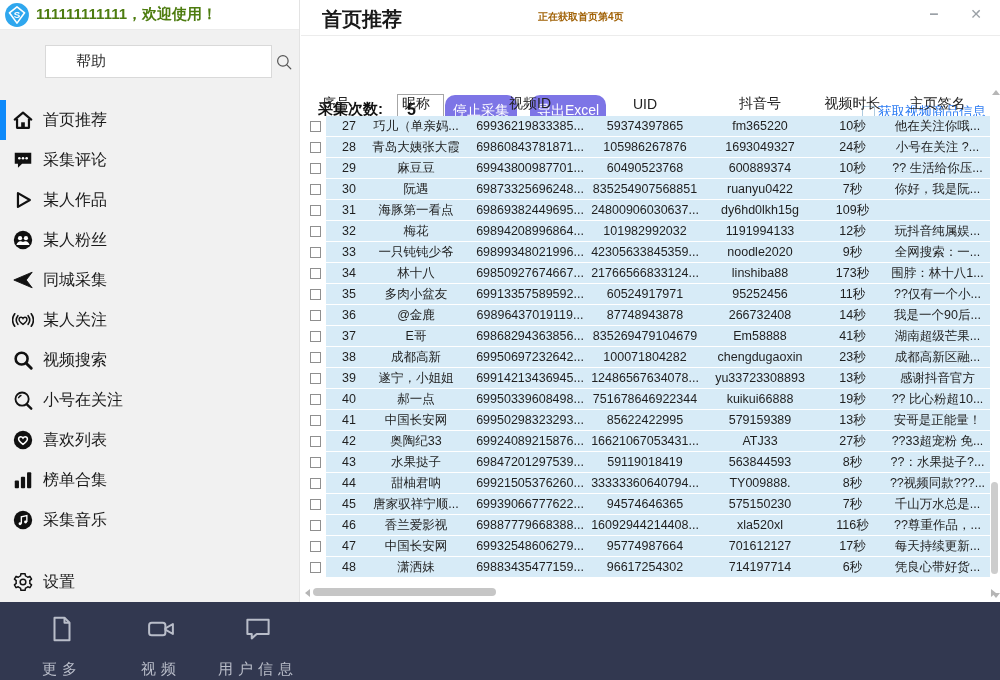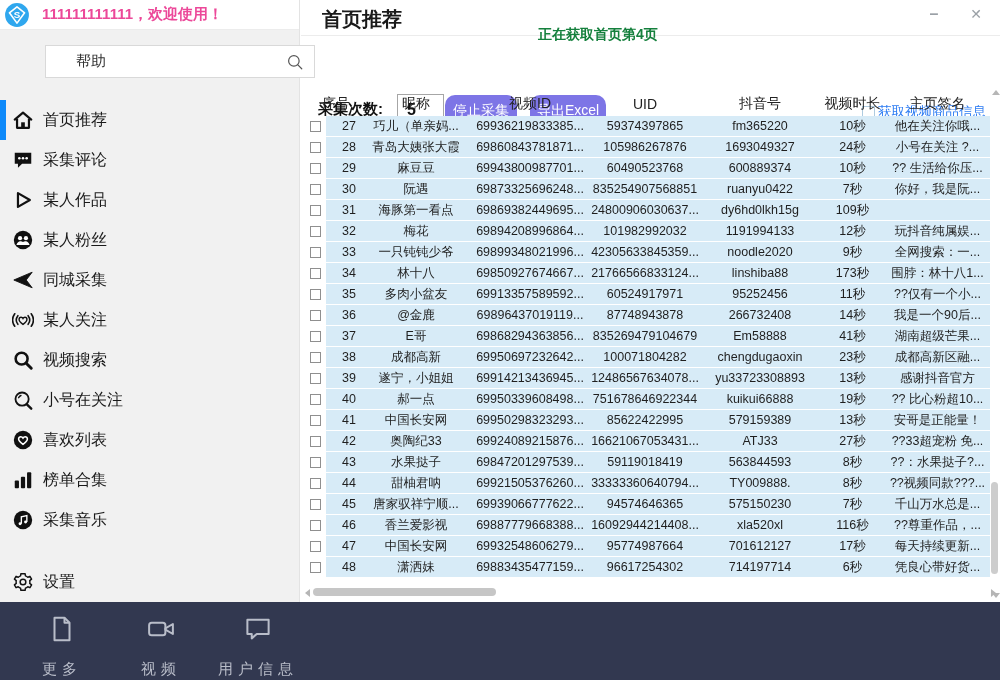--- a/index.html
+++ b/index.html
@@ -8,38 +8,38 @@
     position:relative; width:1000px; height:680px; background:#fff;
     font-family:"Liberation Sans","DejaVu Sans",sans-serif; overflow:hidden;
     margin:0 auto;
   }
   
   .sidebar { position:absolute; left:0; top:0; width:300px; height:602px;
     background:#f1f1f1; border-right:1px solid #e3e3e3; }
   .titlebar { position:absolute; left:0; top:0; width:100%; height:30px;
     background:#fff; display:flex; align-items:center; border-bottom:1px solid #ececec; }
   .logo { width:26px; height:26px; margin-left:4px; flex:0 0 auto; }
-  .welcome { font-size:15px; font-weight:800; color:#ec4899; margin-left:12px; white-space:nowrap; }
-  .searchbox { position:absolute; left:45px; top:45px; width:270px; height:33px;
+  .welcome { font-size:15px; font-weight:800; color:#4d7c0f; margin-left:6px; white-space:nowrap; }
+  .searchbox { position:absolute; left:45px; top:45px; width:227px; height:33px;
     background:#fff; border:1px solid #d9d9d9; display:flex; align-items:center; }
   .searchbox input { border:none; outline:none; flex:1; height:100%; padding-left:30px;
     font-size:15px; color:#333; background:transparent; font-family:inherit; }
   .searchbox .mag { margin-right:10px; flex:0 0 auto; }
   .menu { position:absolute; left:0; top:100px; width:100%; }
   .mitem { position:relative; height:40px; display:flex; align-items:center; cursor:pointer; }
   .mitem .bar { position:absolute; left:0; top:0; width:6px; height:40px; background:transparent; }
   .mitem.active .bar { background:#0f8afa; }
   .mitem .micon { width:22px; height:22px; margin-left:12px; flex:0 0 auto; }
   .mitem .mlabel { font-size:16px; color:#1a1a1a; margin-left:9px; white-space:nowrap; }
   .settings-item { position:absolute; left:0; top:562px; width:100%; }
   
   .mainhead { position:absolute; left:301px; top:0; width:699px; height:36px;
     background:#fff; border-bottom:1px solid #ececec; }
   .ptitle { position:absolute; left:21px; top:6px; font-size:20px; font-weight:bold; color:#1a1a1a; }
-  .status { position:absolute; left:237px; top:26px; font-size:14px; font-weight:600; color:#15803d; }
+  .status { position:absolute; left:237px; top:10px; font-size:10px; font-weight:600; color:#a16207; }
   .win-min { position:absolute; right:58px; top:8px; width:16px; height:16px; color:#9aa0a6;
     font-size:16px; font-weight:bold; line-height:12px; text-align:center; cursor:pointer; }
   .win-close { position:absolute; right:16px; top:6px; width:16px; height:16px; color:#9aa0a6;
     font-size:14px; font-weight:bold; line-height:16px; text-align:center; cursor:pointer; }
   
   .toolbar { position:absolute; left:301px; top:37px; width:699px; height:54px; background:#fff;margin-top:45px; }
   .tb-label { position:absolute; left:17px; top:18px; font-size:15px; font-weight:600; color:#111; }
   .tb-input { position:absolute; left:96px; top:12px; width:47px; height:32px;
     border:1px solid #a6a6a6; font-size:16px; font-weight:bold; color:#111; padding-left:9px;
     outline:none; font-family:inherit; background:#fff; }

